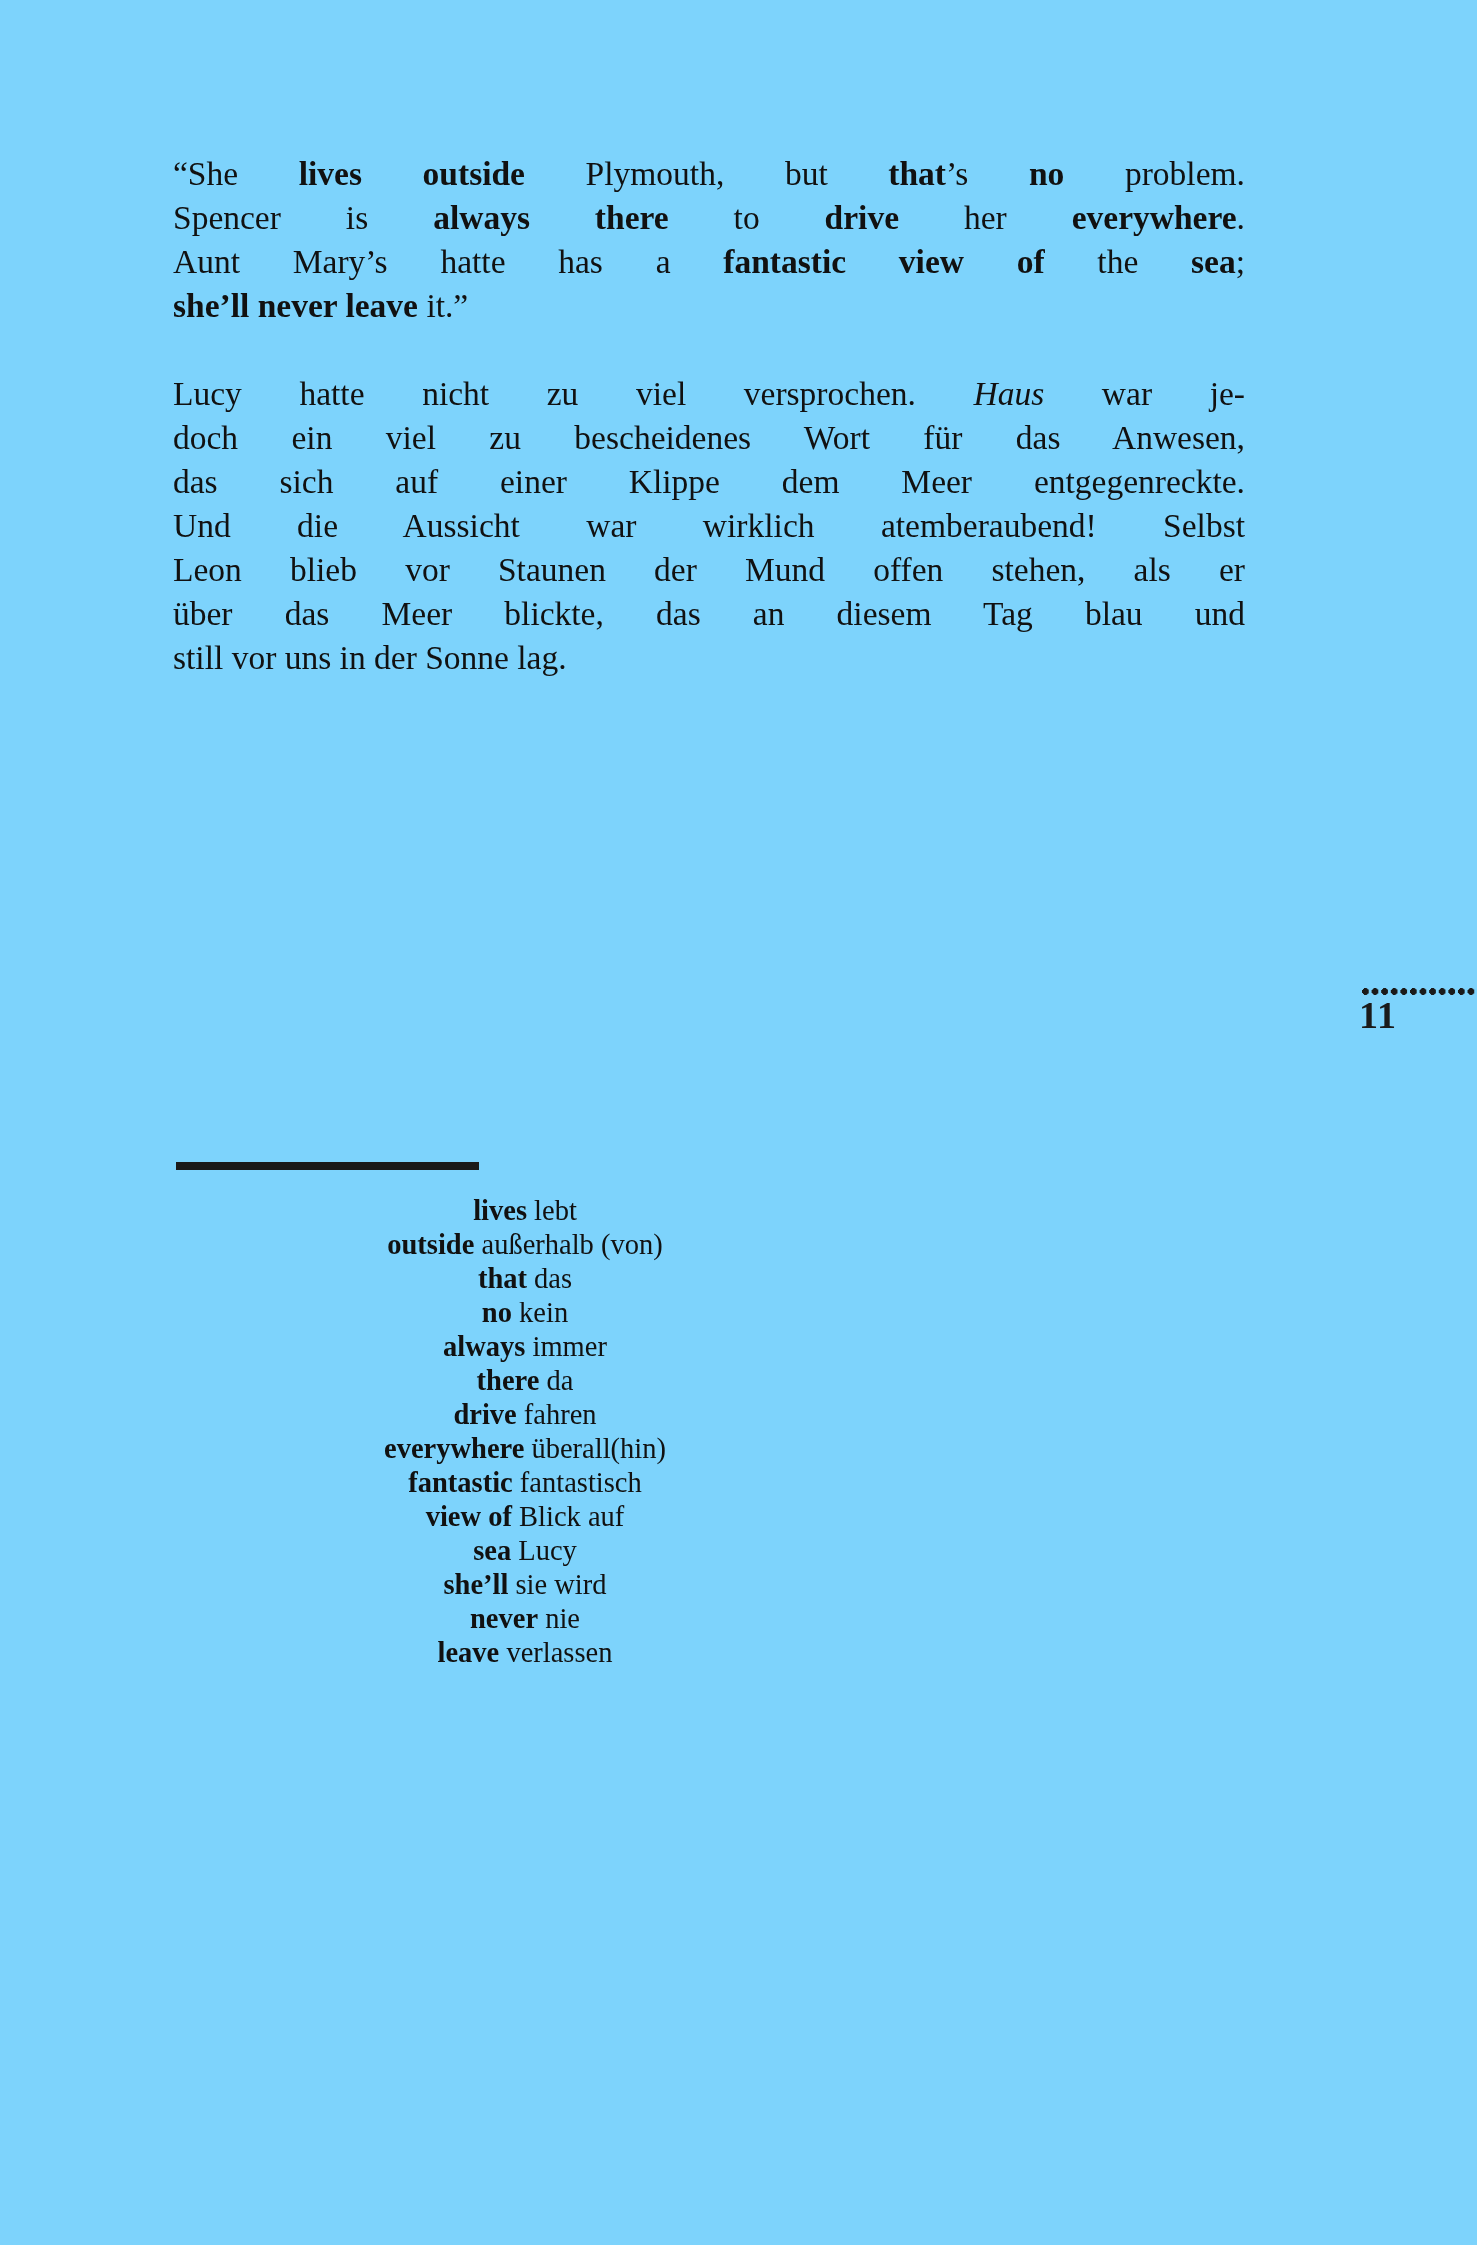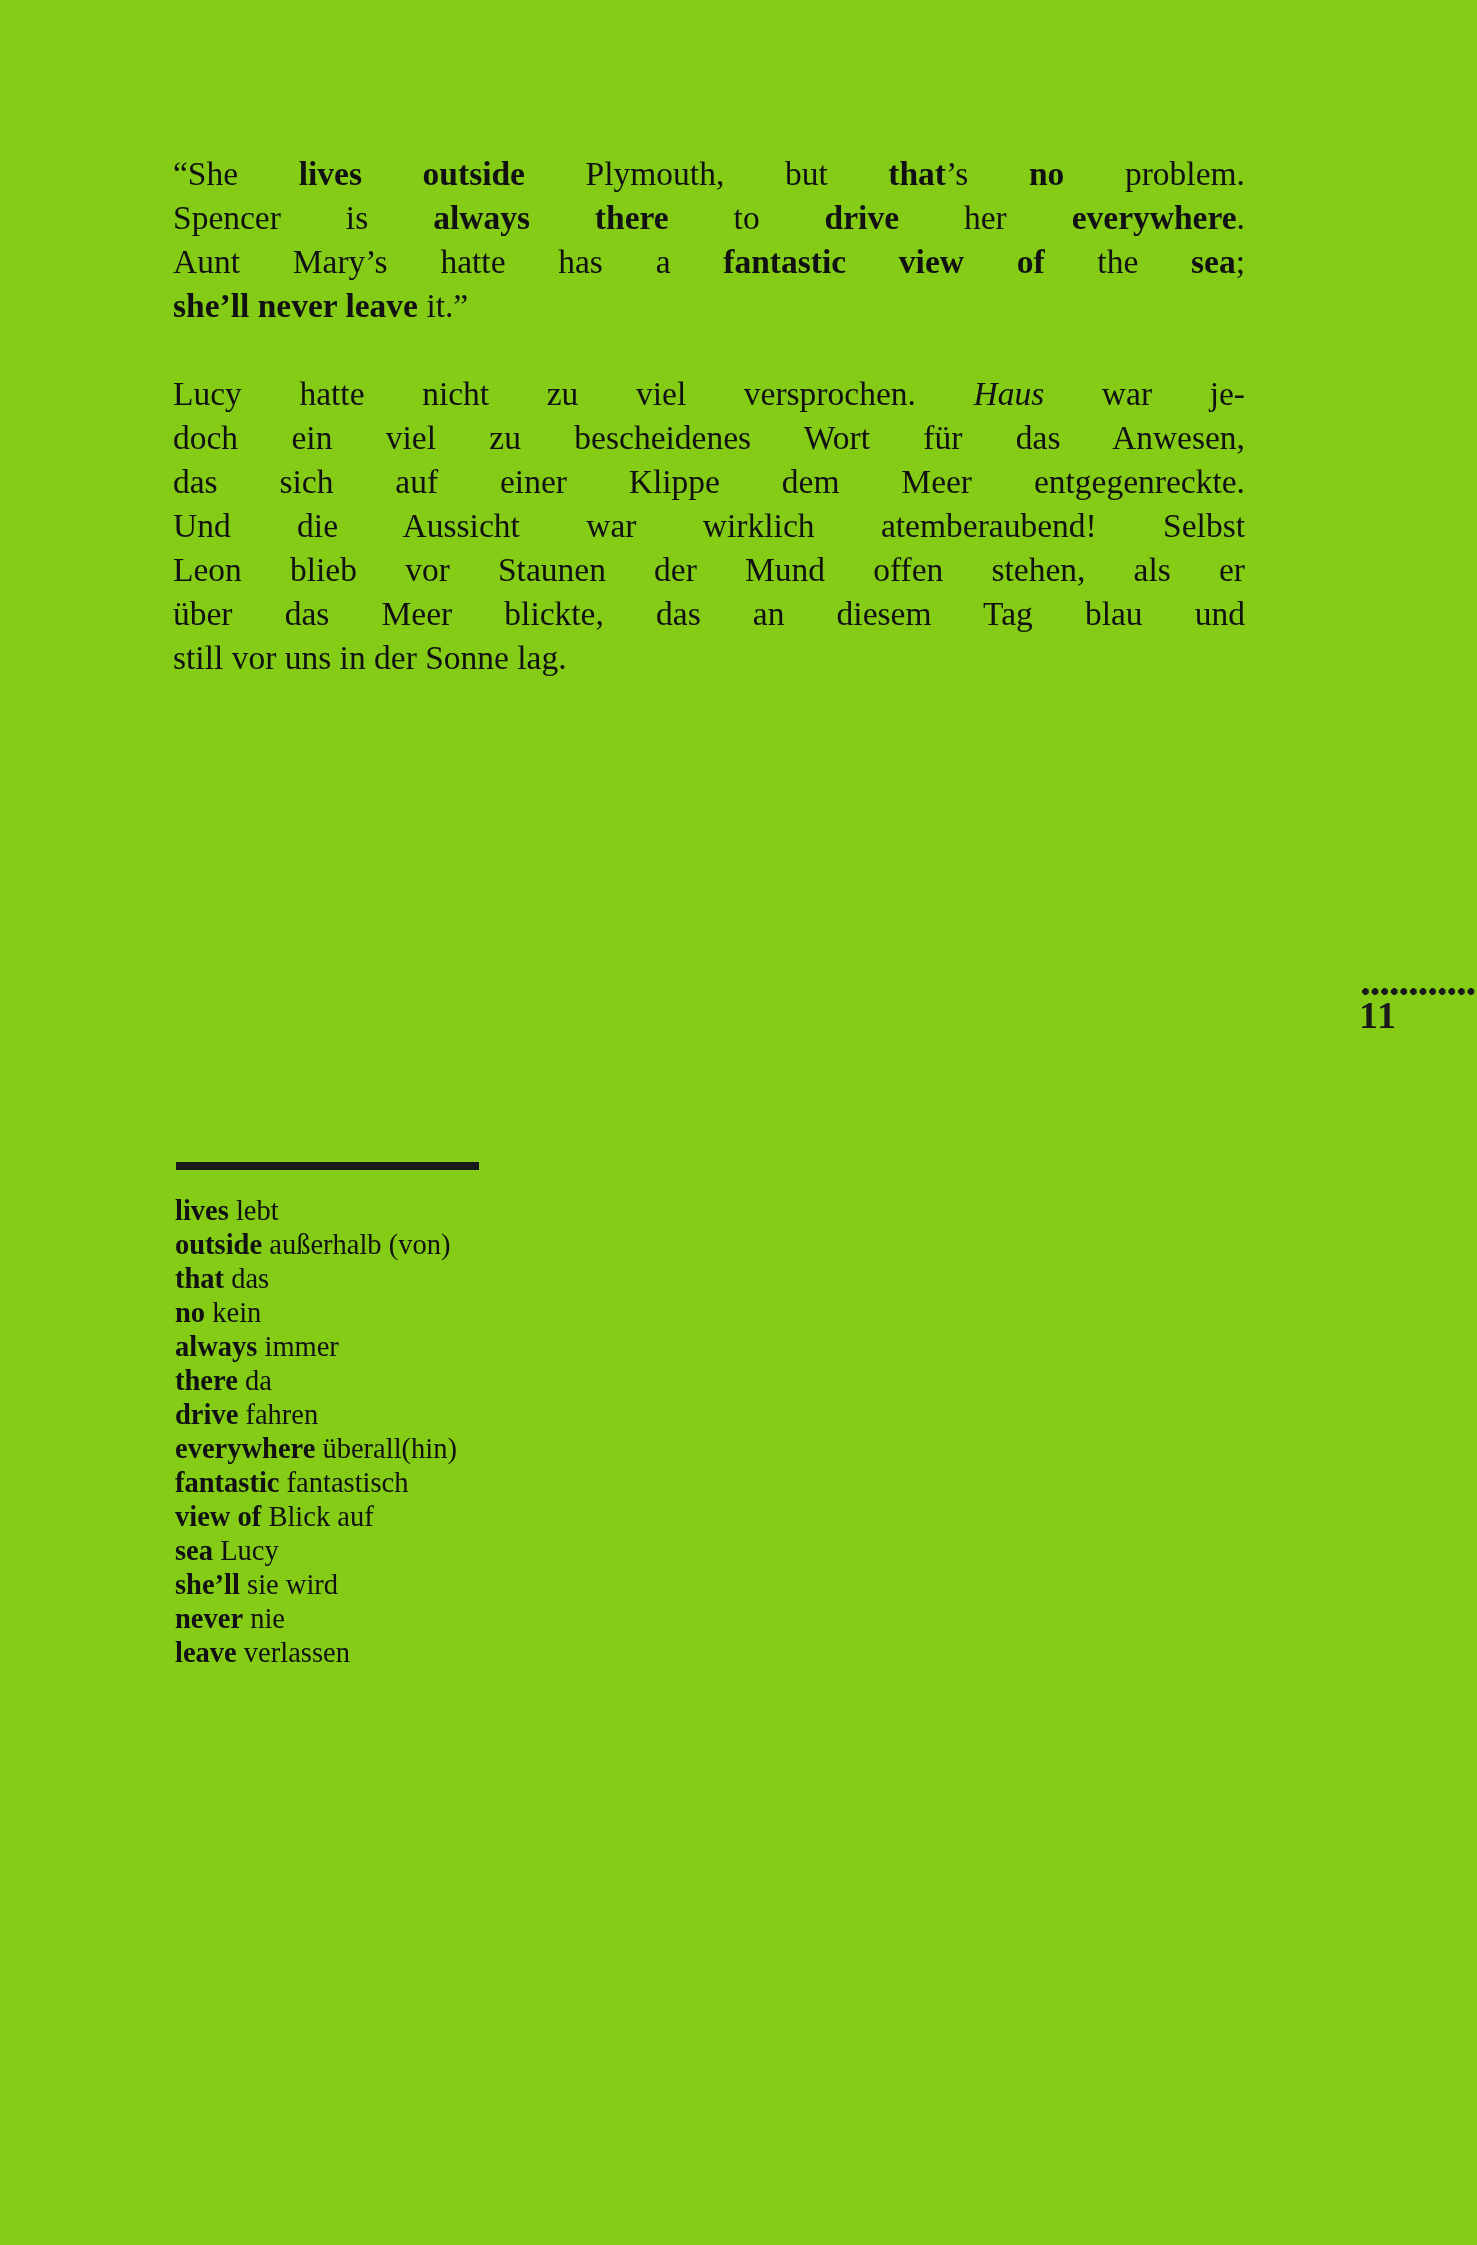--- a/index.html
+++ b/index.html
@@ -4,21 +4,21 @@
 <style>
   html, body {
     margin: 0;
     padding: 0;
     background: #ffffff;
   }
   .page {
     position: relative;
     width: 1477px;
     height: 2245px;
-    background: #84cc16;
+    background: #7dd3fc;
     overflow: hidden;
     font-family: "Liberation Serif", "DejaVu Serif", serif;
     color: #111111;
   }
 
   
   .body-block {
     position: absolute;
     left: 173px;
     top: 152px;
@@ -91,20 +91,21 @@
   .gloss-rule {
     width: 303px;
     height: 8px;
     background: #1a1a1a;
     margin: 0 0 24px 1px;
   }
   .gloss-list {
     list-style: none;
     margin: 0;
     padding: 0;
+    text-align: center;
   }
   .gloss-item {
     font-size: 28.5px;
     line-height: 34px;
     color: #111111;
     white-space: nowrap;
   }
   .gloss-term {
     font-weight: bold;
   }

